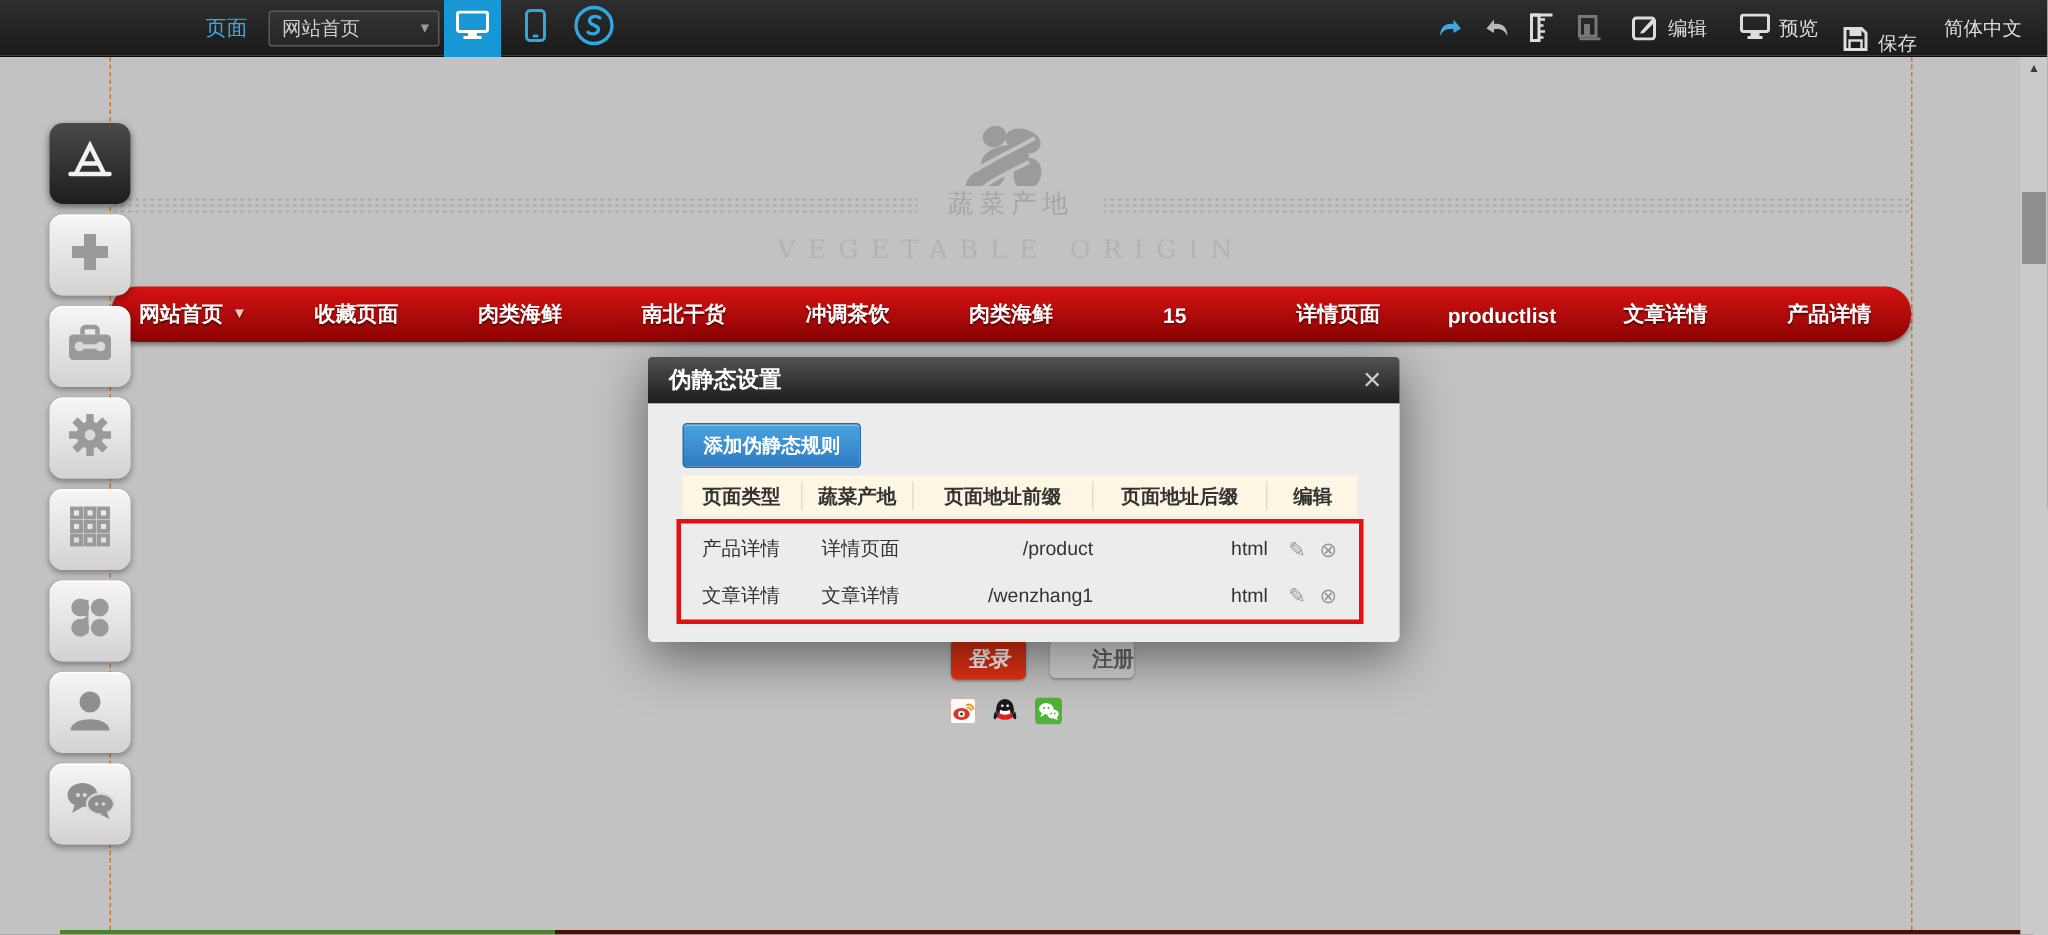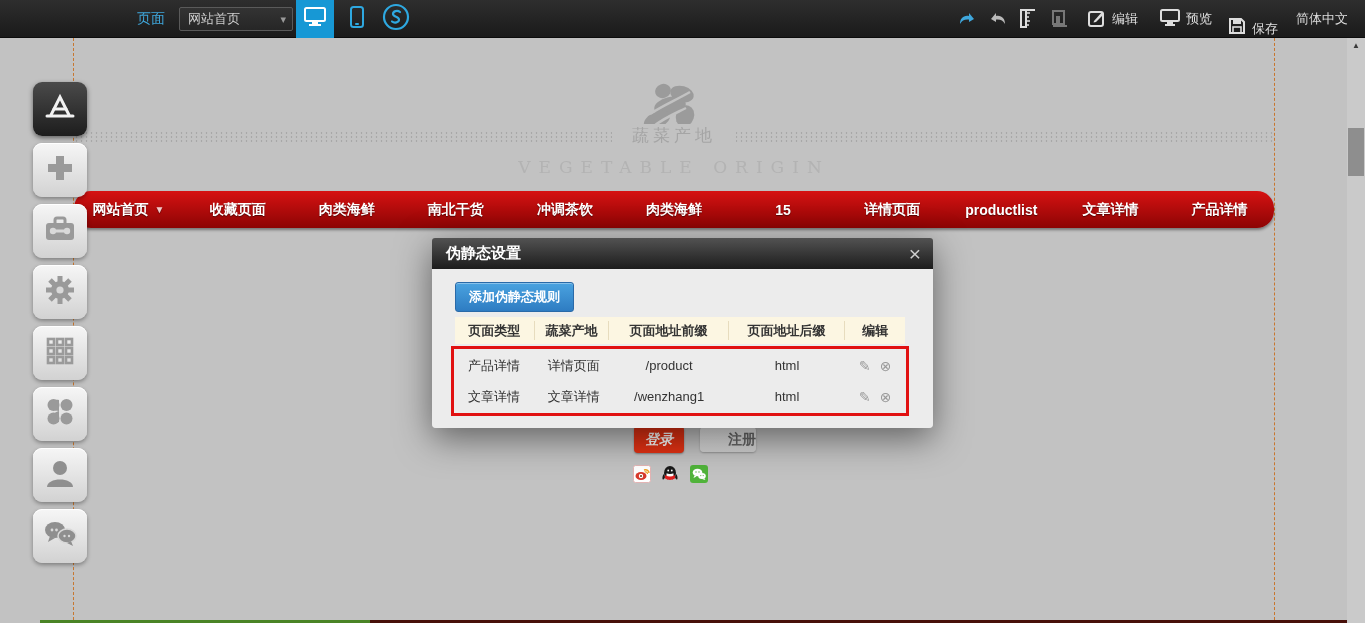--- a/index.html
+++ b/index.html
@@ -66,21 +66,21 @@
   .ps-head .cell { font-size:13px; font-weight:bold; color:#333; text-align:center;
     border-right:1px solid #e7dcbe; height:19px; line-height:19px; }
   .ps-head .cell:last-child { border-right:none; }
   .c1{width:80px;} .c2{width:75px;} .c3{width:120px;} .c4{width:117px;} .c5{width:60px;}
   .ps-rows { position:relative; left:-4px; width:458px; border:3px solid #e11111; margin-top:2px;
     background:#ececec; padding:1px 1px; }
   .ps-row { display:flex; align-items:center; height:31px; }
   .ps-row .cell { font-size:13px; color:#333; }
   .ps-row .c1 { text-align:left; padding-left:13px; }
   .ps-row .c2 { text-align:left; padding-left:13px; }
-  .ps-row .c3, .ps-row .c4 { text-align:center; }
+  .ps-row .c3, .ps-row .c4 { text-align:right; }
   .ps-row .c5 { text-align:center; display:flex; justify-content:center; gap:9px; }
   .row-icon { color:#999; font-size:14px; line-height:14px; cursor:pointer; }
 
   
   .btn-login { position:absolute; left:634px; top:426px; width:50px; height:27px; background:#e23113;
     border-radius:4px; color:#fff; font-size:14px; font-weight:bold; text-align:center; line-height:27px;
     box-shadow:0 1px 2px rgba(0,0,0,.35); cursor:pointer; z-index:6;font-style:italic; }
   .btn-register { position:absolute; left:700px; top:427px; width:56px; height:25px;
     background:linear-gradient(#ebebeb,#cecece); border-radius:4px; color:#666; font-size:14px; font-weight:bold;
     text-align:right; line-height:25px; box-shadow:0 1px 2px rgba(0,0,0,.25); cursor:pointer; z-index:6; }

